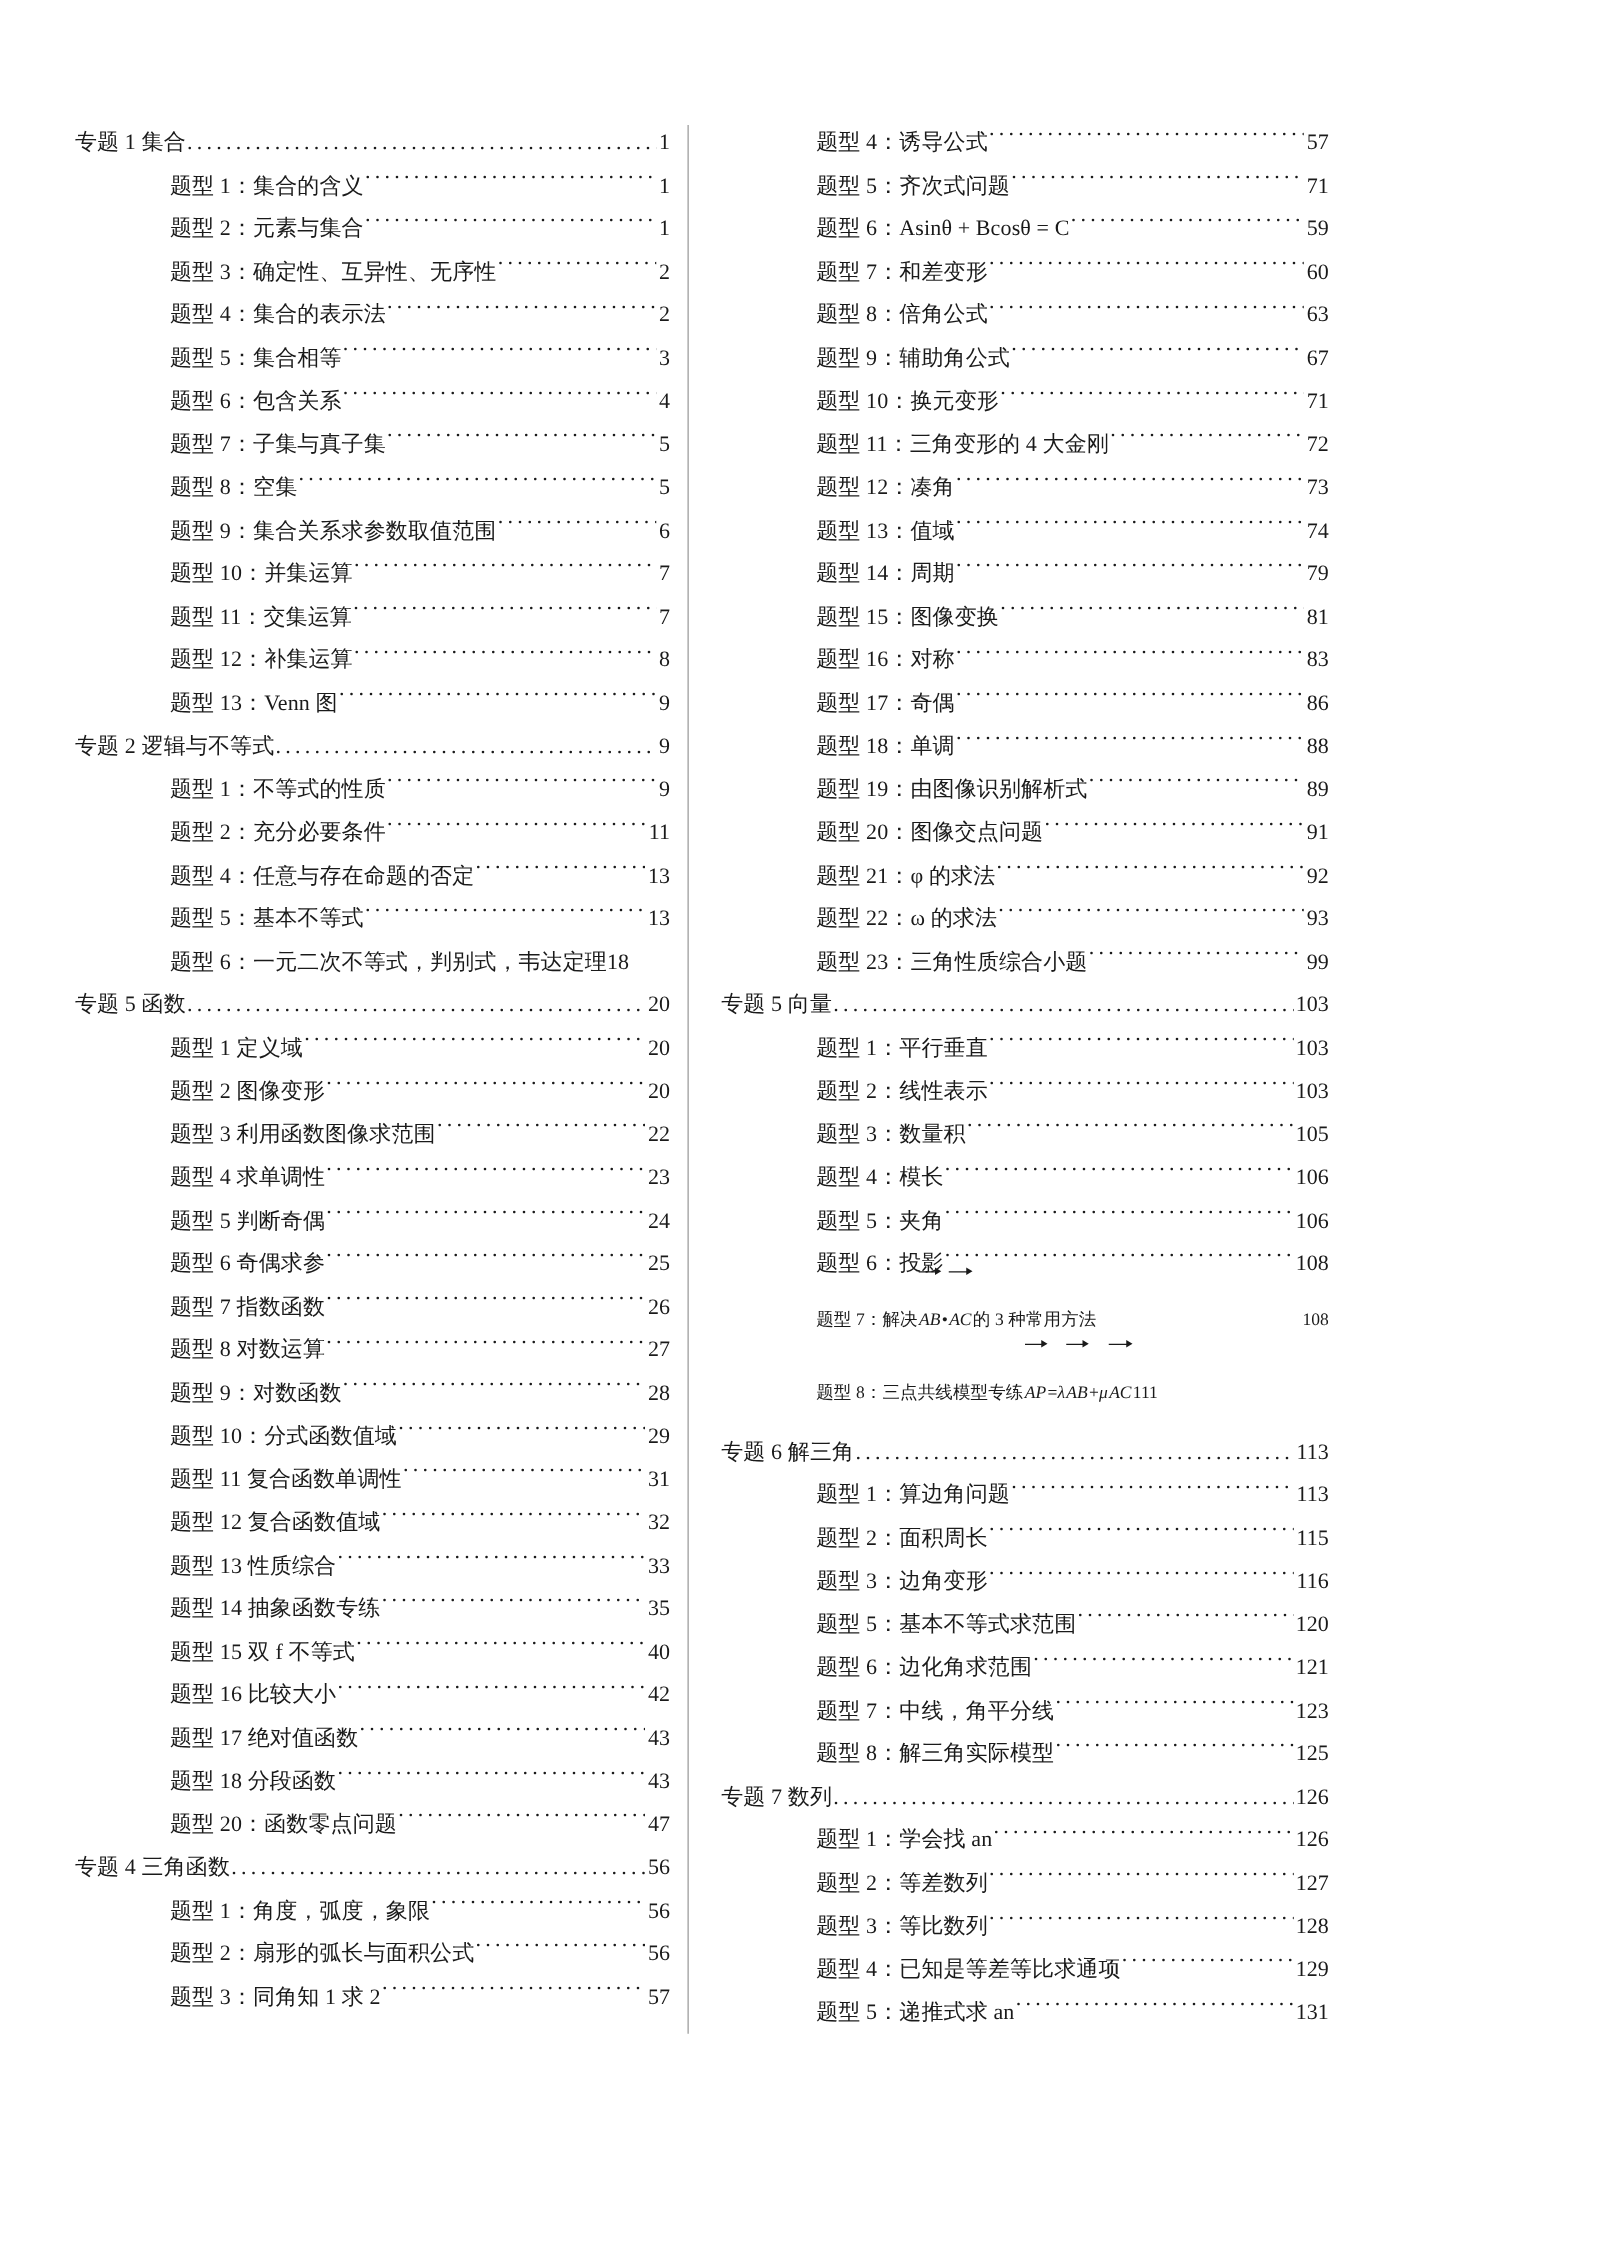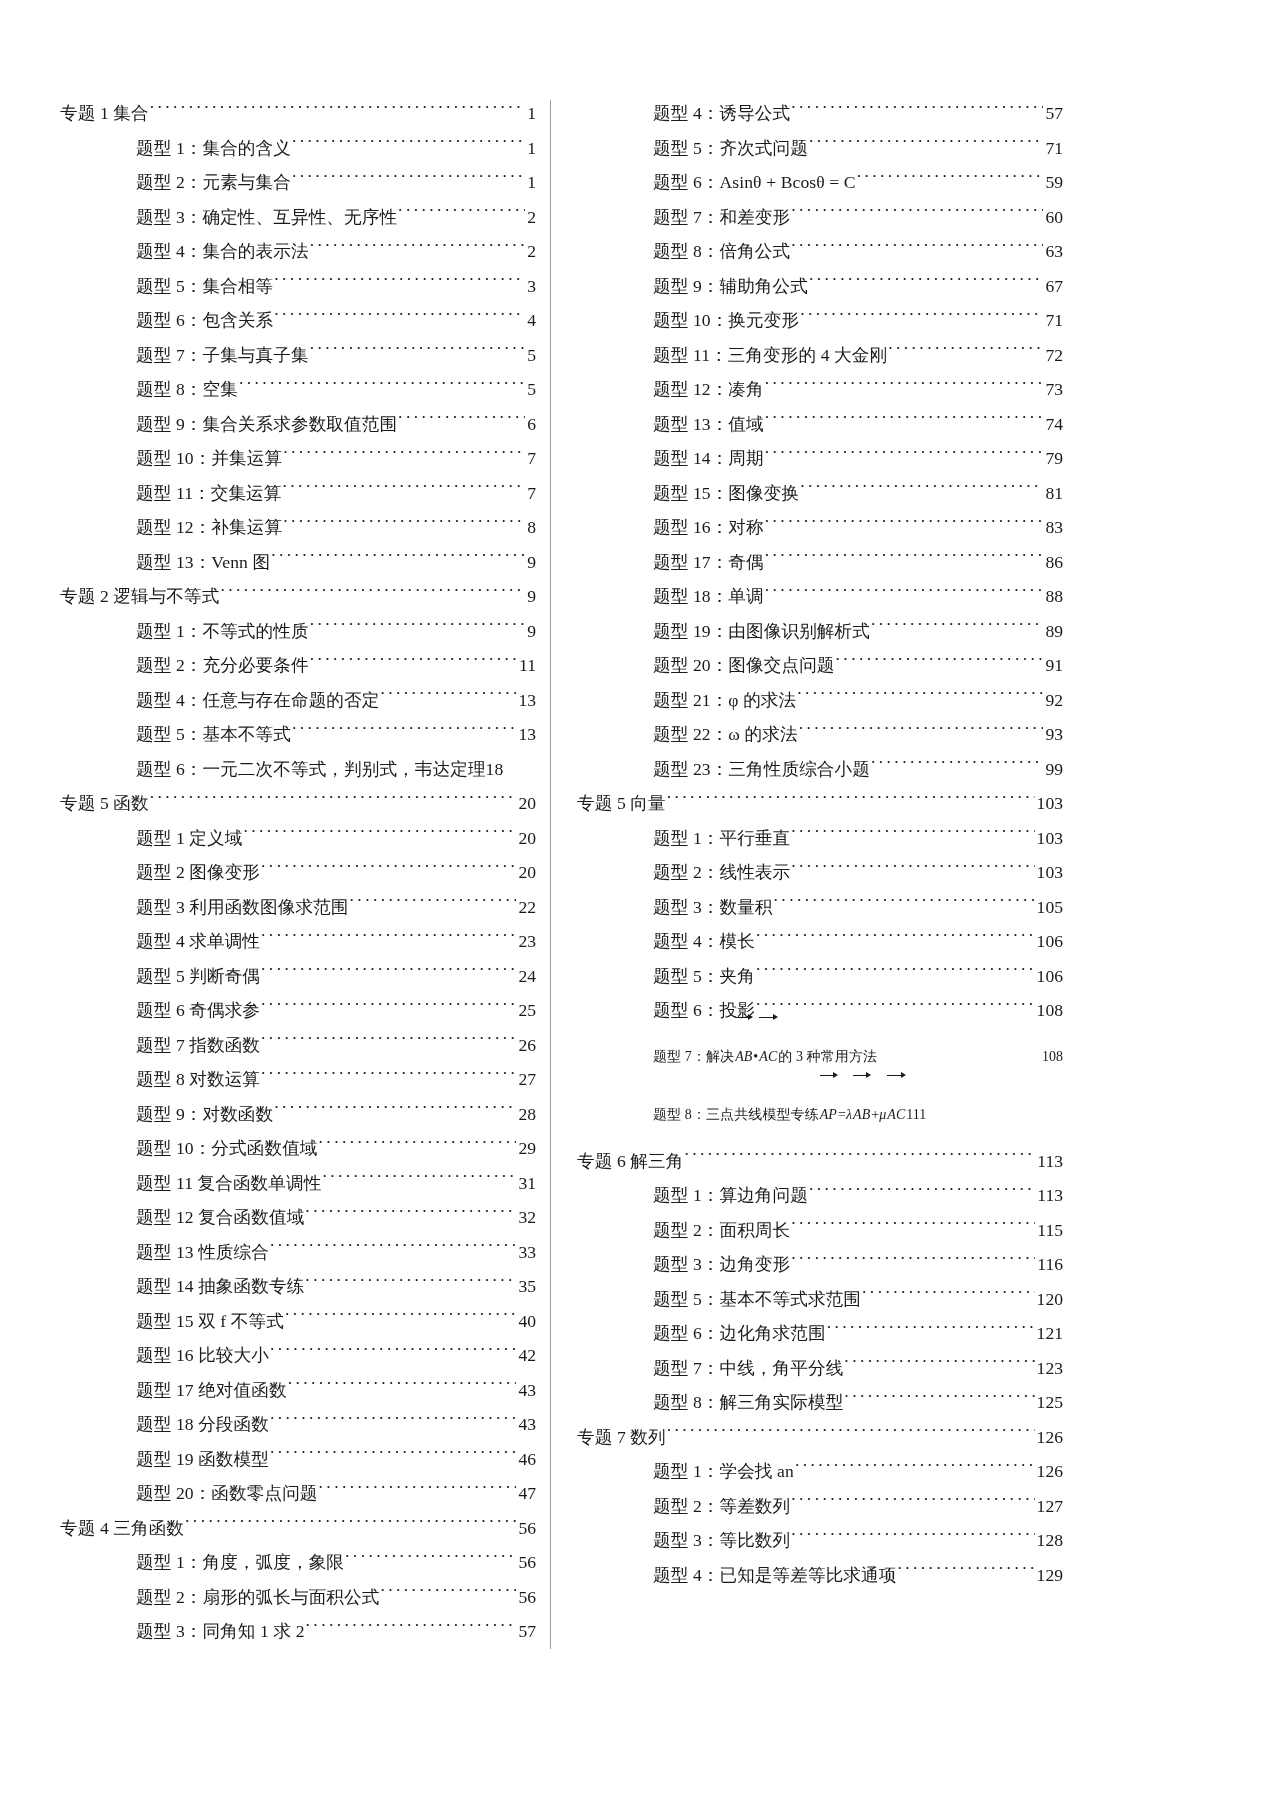--- a/index.html
+++ b/index.html
@@ -53,20 +53,21 @@
 
   .toc-row {
     display: flex;
     align-items: baseline;
     font-size: 17.6px;
     line-height: 34.5px;
     white-space: nowrap;
   }
   .toc-row.level-1 {
     padding-left: 2px;
+    align-items: flex-end;
   }
   .toc-row.level-2 {
     padding-left: 78px;
   }
   .toc-label {
     flex: 0 0 auto;
     letter-spacing: 0.1px;
   }
   .leader {
     flex: 1 1 auto;
@@ -321,25 +322,20 @@
           <span class="toc-label">题型 17 绝对值函数</span>
           <span class="leader"></span>
           <span class="toc-page">43</span>
         </div>
         <div class="toc-row level-2">
           <span class="toc-label">题型 18 分段函数</span>
           <span class="leader"></span>
           <span class="toc-page">43</span>
         </div>
         <div class="toc-row level-2">
-          <span class="toc-label">题型 19  函数模型</span>
-          <span class="leader"></span>
-          <span class="toc-page">46</span>
-        </div>
-        <div class="toc-row level-2">
           <span class="toc-label">题型 20：函数零点问题</span>
           <span class="leader"></span>
           <span class="toc-page">47</span>
         </div>
         <div class="toc-row level-1">
           <span class="toc-label">专题 4  三角函数</span>
           <span class="leader"></span>
           <span class="toc-page">56</span>
         </div>
         <div class="toc-row level-2">
@@ -575,16 +571,21 @@
         <div class="toc-row level-2">
           <span class="toc-label">题型 3：等比数列</span>
           <span class="leader"></span>
           <span class="toc-page">128</span>
         </div>
         <div class="toc-row level-2">
           <span class="toc-label">题型 4：已知是等差等比求通项</span>
           <span class="leader"></span>
           <span class="toc-page">129</span>
         </div>
+        <div class="toc-row level-2">
+          <span class="toc-label">题型 5：递推式求 an</span>
+          <span class="leader"></span>
+          <span class="toc-page">131</span>
+        </div>
       </div>
 
   </div>
 </div>
 
 </body></html>

